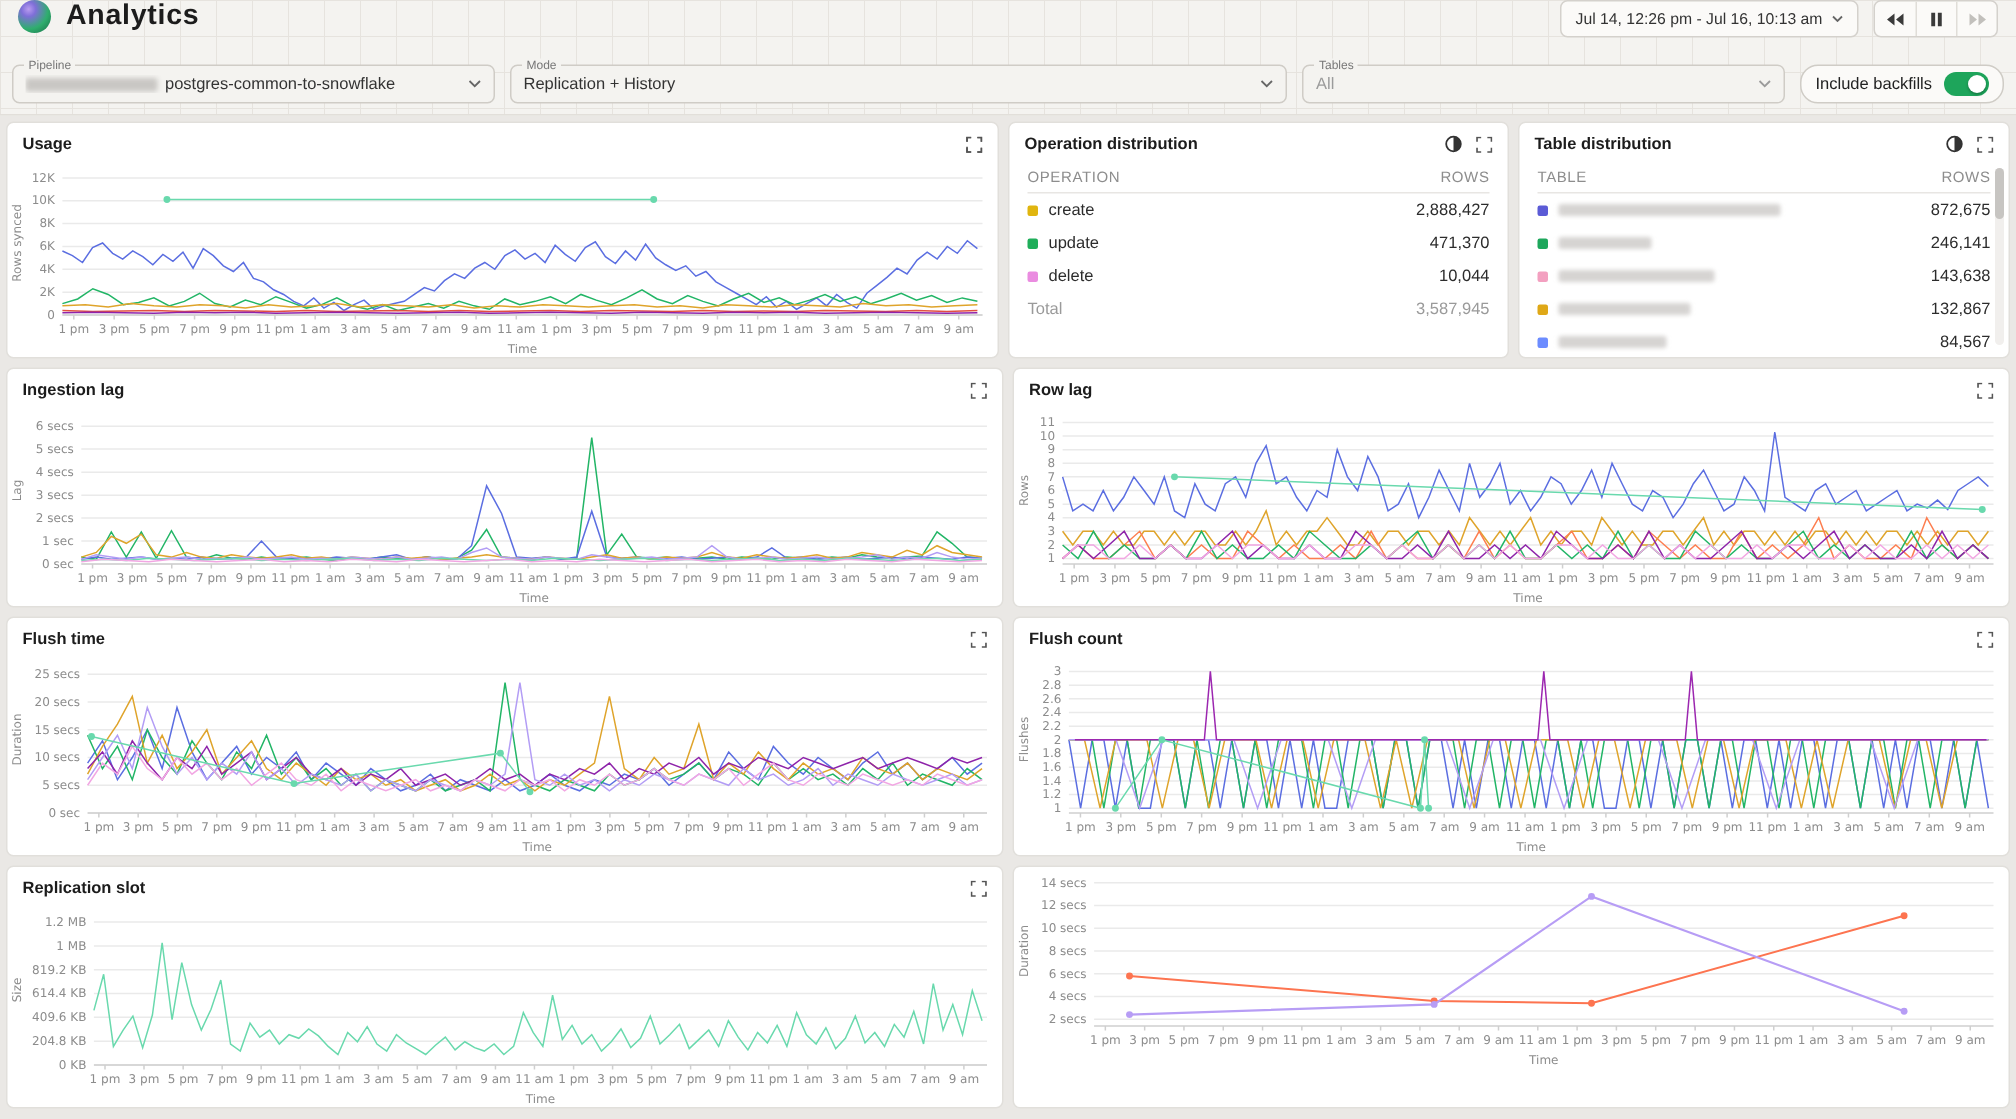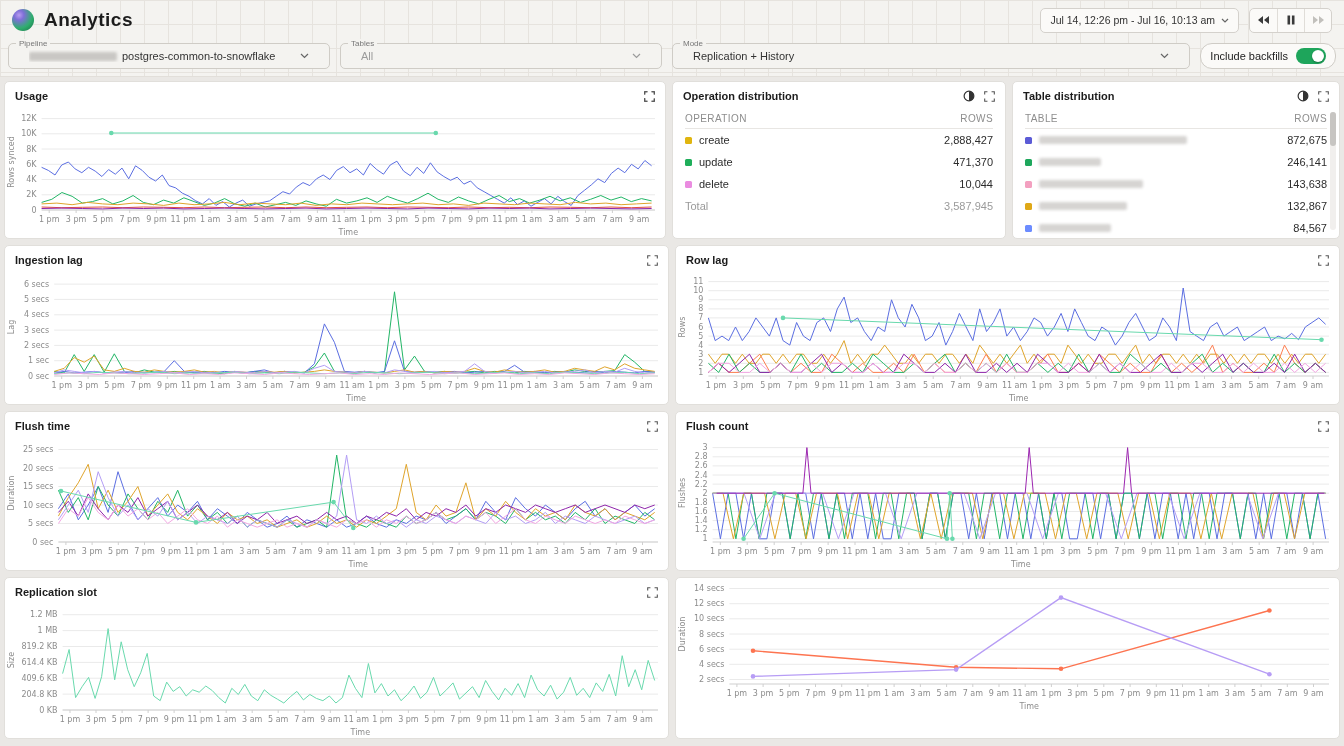--- a/index.html
+++ b/index.html
@@ -2,34 +2,34 @@
 <html><head>
 <meta charset="utf-8">
 <style>
   *{margin:0;padding:0;box-sizing:border-box}
   html,body{width:1344px;height:746px;overflow:hidden;background:#eae8e5;
     font-family:"Liberation Sans","DejaVu Sans",sans-serif;color:#1c1c1c}
   
   .topwrap{background:#f4f3f0;
     background-image:linear-gradient(#e6e3de 1px,transparent 1px),linear-gradient(90deg,#e6e3de 1px,transparent 1px);
     background-size:24px 24px;border-bottom:1px solid #e2dfda}
-  .appbar{height:40px;display:flex;align-items:center;padding:0 12px;gap:10px}
+  .appbar{height:40px;display:flex;padding:0 12px;gap:10px}
   .logo{width:22px;height:22px;border-radius:50%;
     background:radial-gradient(circle at 32% 28%,#b99cf0 0%,#7f6fd8 22%,#2fae6e 60%,#176b45 100%)}
   .apptitle{font-size:19px;font-weight:bold;letter-spacing:.5px}
   .appbar .spacer{flex:1}
   .datebtn{display:flex;align-items:center;gap:6px;background:#fbfaf8;border:1px solid #d4d1cc;
     border-radius:5px;height:25px;padding:0 9px;font-size:10.5px;color:#333;cursor:pointer}
   .pgroup{display:flex;border:1px solid #d4d1cc;border-radius:5px;overflow:hidden;background:#fbfaf8;height:25px}
   .pbtn{width:27px;display:flex;align-items:center;justify-content:center;border:none;background:transparent;cursor:pointer}
   .pbtn + .pbtn{border-left:1px solid #e0ddd8}
   
   .filters{height:36px;display:flex;align-items:center;gap:10px;padding:2px 8px 6px}
   .select{position:relative;height:26px;border:1px solid #cfccc6;border-radius:5px;background:#f4f3f0;
-    display:flex;align-items:center;padding:0 20px;cursor:pointer}
+    display:flex;align-items:center;padding:0 8px;cursor:pointer}
   .flabel{position:absolute;top:-5px;left:7px;font-size:8px;color:#777;background:#f4f3f0;padding:0 3px;line-height:9px}
   .sval{font-size:11px;color:#333;display:flex;align-items:center;gap:5px;flex:1;white-space:nowrap;overflow:hidden}
   .sval.dim{color:#9b9b9b}
   .chev{margin-left:auto;flex:none}
   .w322{width:322px;flex:none}
   .grow{flex:1}
   .blurchip{display:inline-block;height:9px;background:#c9c7c4;border-radius:2px;filter:blur(1.6px)}
   .backfills{display:flex;align-items:center;gap:8px;border:1px solid #cfccc6;border-radius:12px;background:#fbfaf8;
     height:26px;padding:0 9px;font-size:11px;color:#222;flex:none}
   .toggle{width:30px;height:16px;border-radius:9px;background:#1ea55b;position:relative;cursor:pointer;flex:none}
@@ -103,32 +103,32 @@
     <div class="select w322">
       <span class="flabel">Pipeline</span>
       <span class="sval">
         <span class="blurchip" style="width:88px"></span>
         <span>postgres-common-to-snowflake</span>
       </span>
       <svg class="chev" width="9" height="6" viewBox="0 0 9 6">
           <path d="M1 1l3.5 3.5L8 1" fill="none" stroke="#666" stroke-width="1.2"></path>
         </svg>
     </div>
+    <div class="select grow">
+      <span class="flabel">Mode</span>
+      <span class="sval">Replication + History</span>
+      <svg class="chev" width="9" height="6" viewBox="0 0 9 6">
+          <path d="M1 1l3.5 3.5L8 1" fill="none" stroke="#666" stroke-width="1.2"></path>
+        </svg>
+    </div>
     <div class="select w322">
       <span class="flabel">Tables</span>
       <span class="sval dim">All</span>
       <svg class="chev" width="9" height="6" viewBox="0 0 9 6">
           <path d="M1 1l3.5 3.5L8 1" fill="none" stroke="#9b9b9b" stroke-width="1.2"></path>
-        </svg>
-    </div>
-    <div class="select grow">
-      <span class="flabel">Mode</span>
-      <span class="sval">Replication + History</span>
-      <svg class="chev" width="9" height="6" viewBox="0 0 9 6">
-          <path d="M1 1l3.5 3.5L8 1" fill="none" stroke="#666" stroke-width="1.2"></path>
         </svg>
     </div>
     <div class="backfills">
       <span>Include backfills</span>
       <div class="toggle">
           <div class="knob"></div>
         </div>
     </div>
   </div>
 </div>

